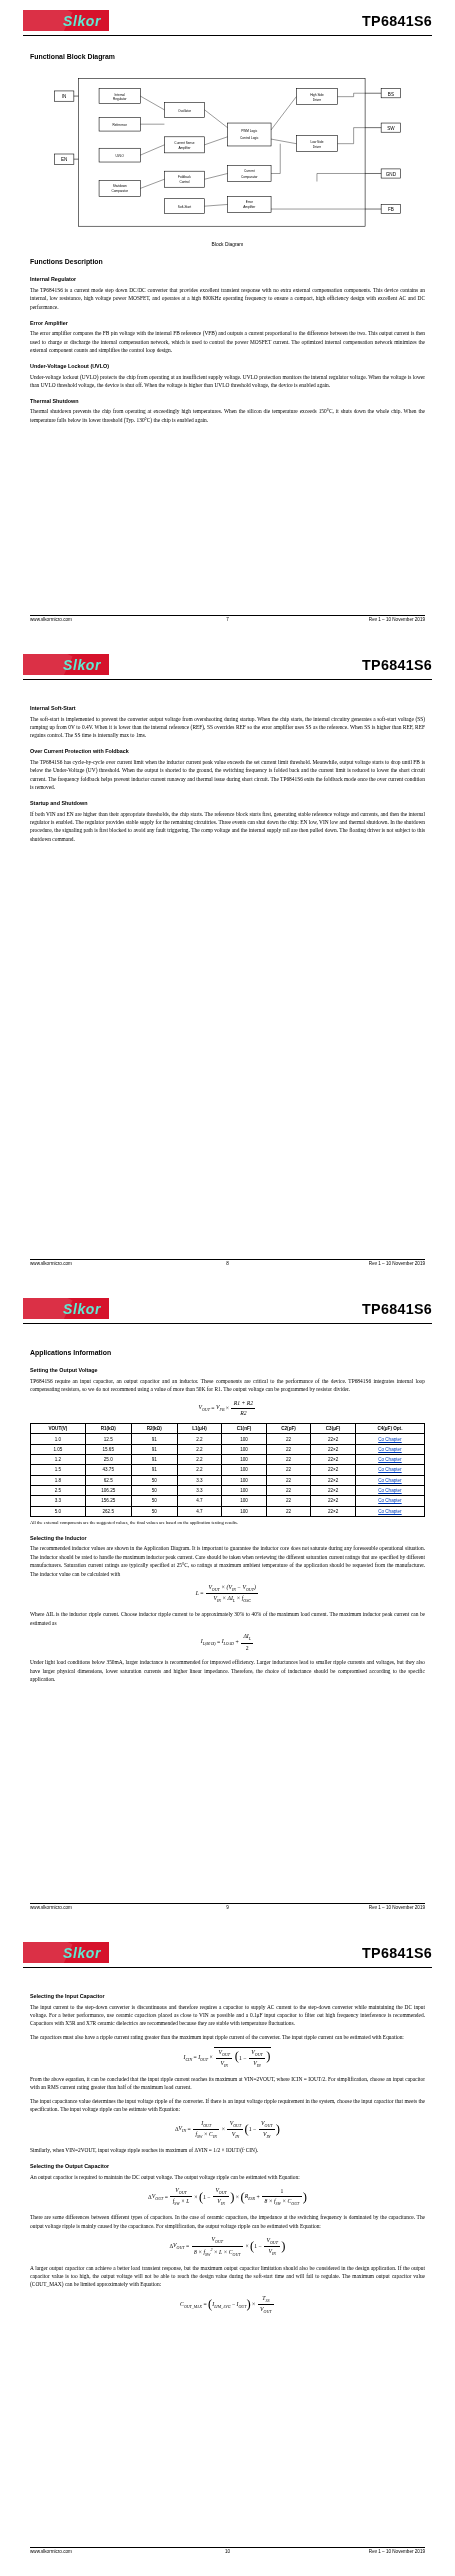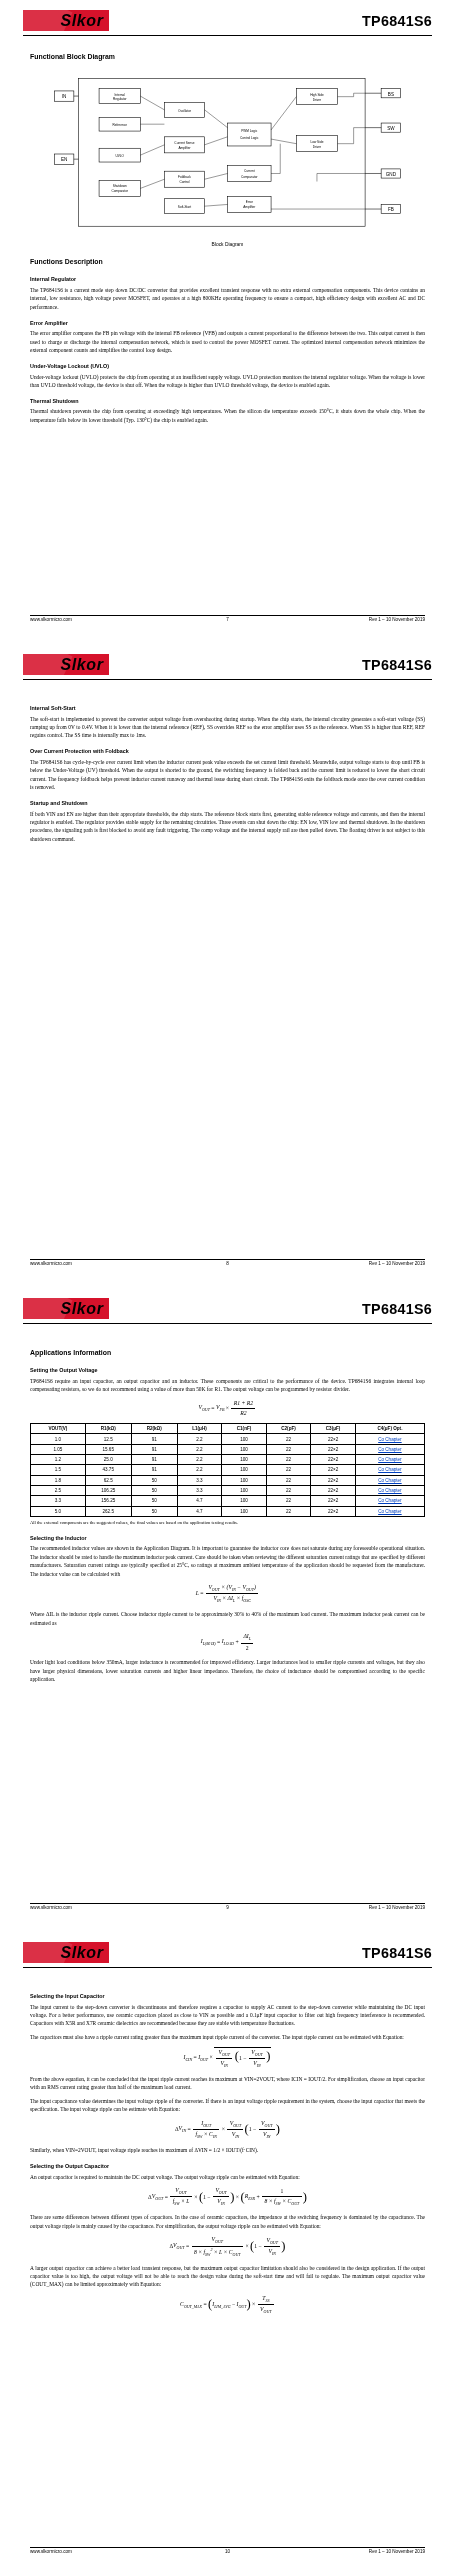--- a/index.html
+++ b/index.html
@@ -26,25 +26,25 @@
     width: 86px;
     height: 20.6px;
     background: #d6122b;
     position: relative;
     overflow: hidden;
     display: flex;
     align-items: center;
     justify-content: center;
   }
   .logo-text {
-    color: #000000;
+    color: #5eead4;
     font-family: "Liberation Sans", sans-serif;
     font-style: italic;
     font-weight: bold;
-    font-size: 16px;
+    font-size: 14px;
     letter-spacing: 0.6px;
     z-index: 2;
     margin-left: 32px;
   }
   .logo:before {
     content: "";
     position: absolute;
     left: -11.5px; top: -11.5px;
     width: 52px; height: 52px;
     background: rgba(255,255,255,0.13);

